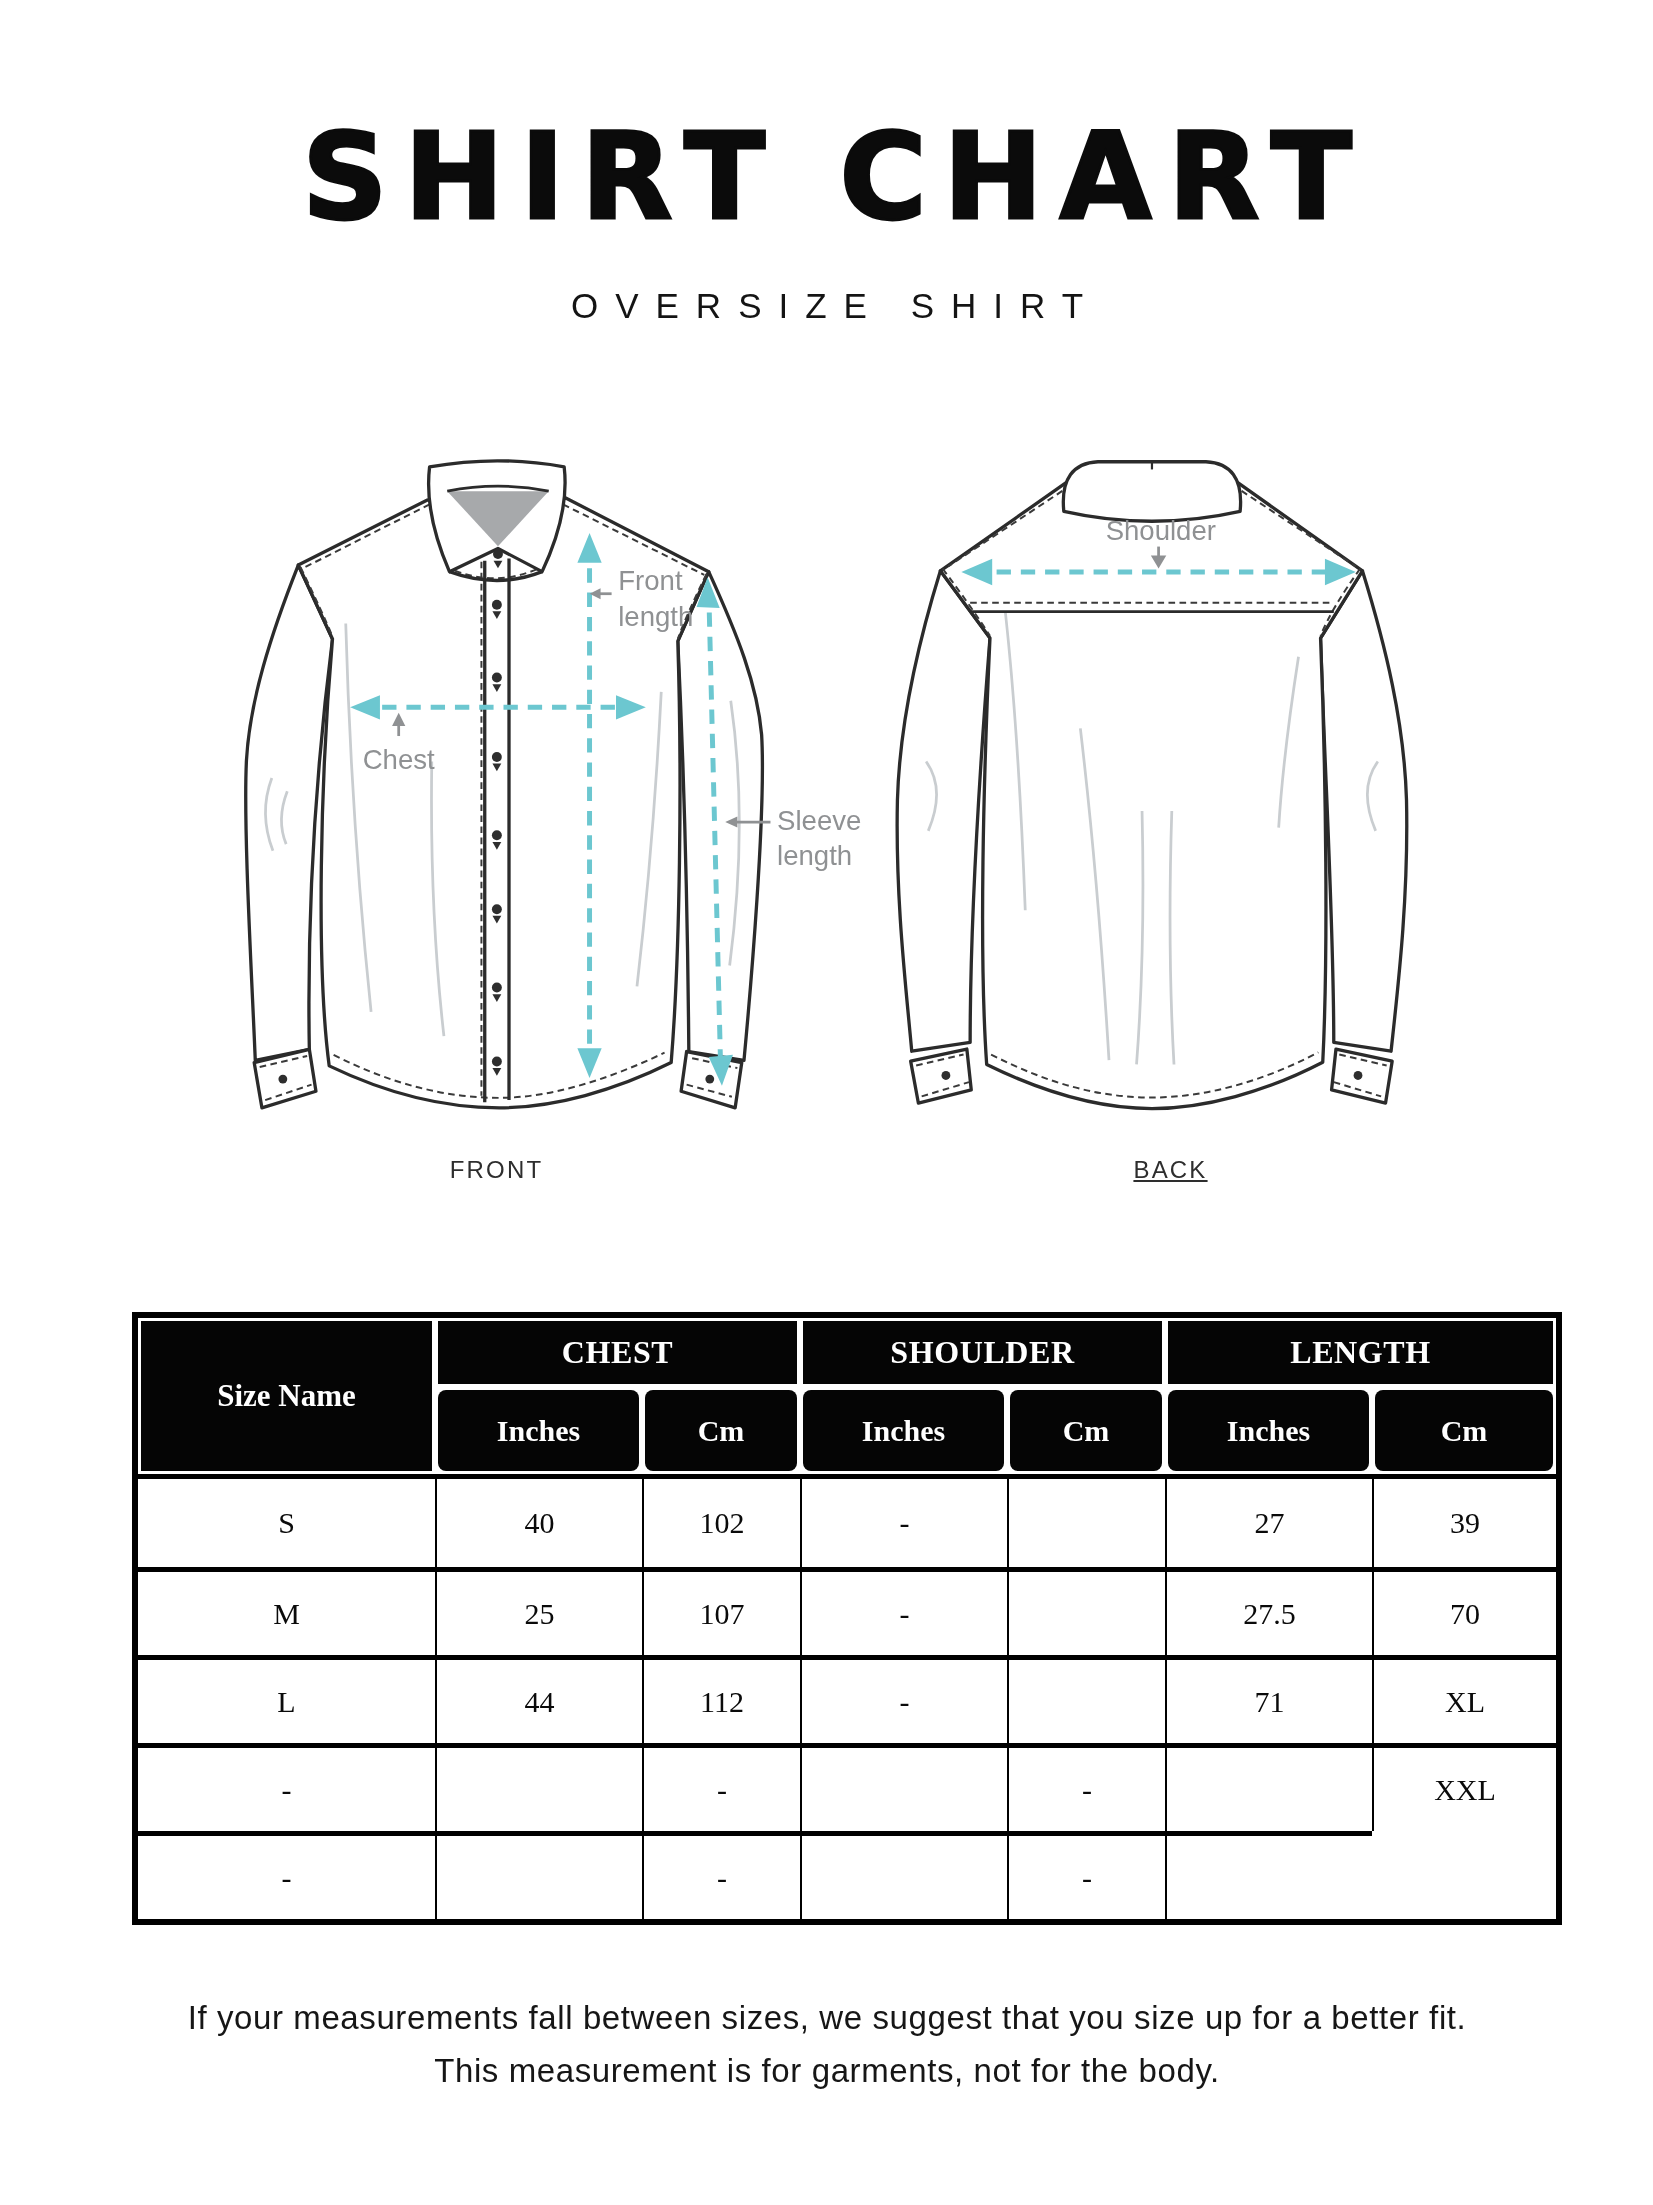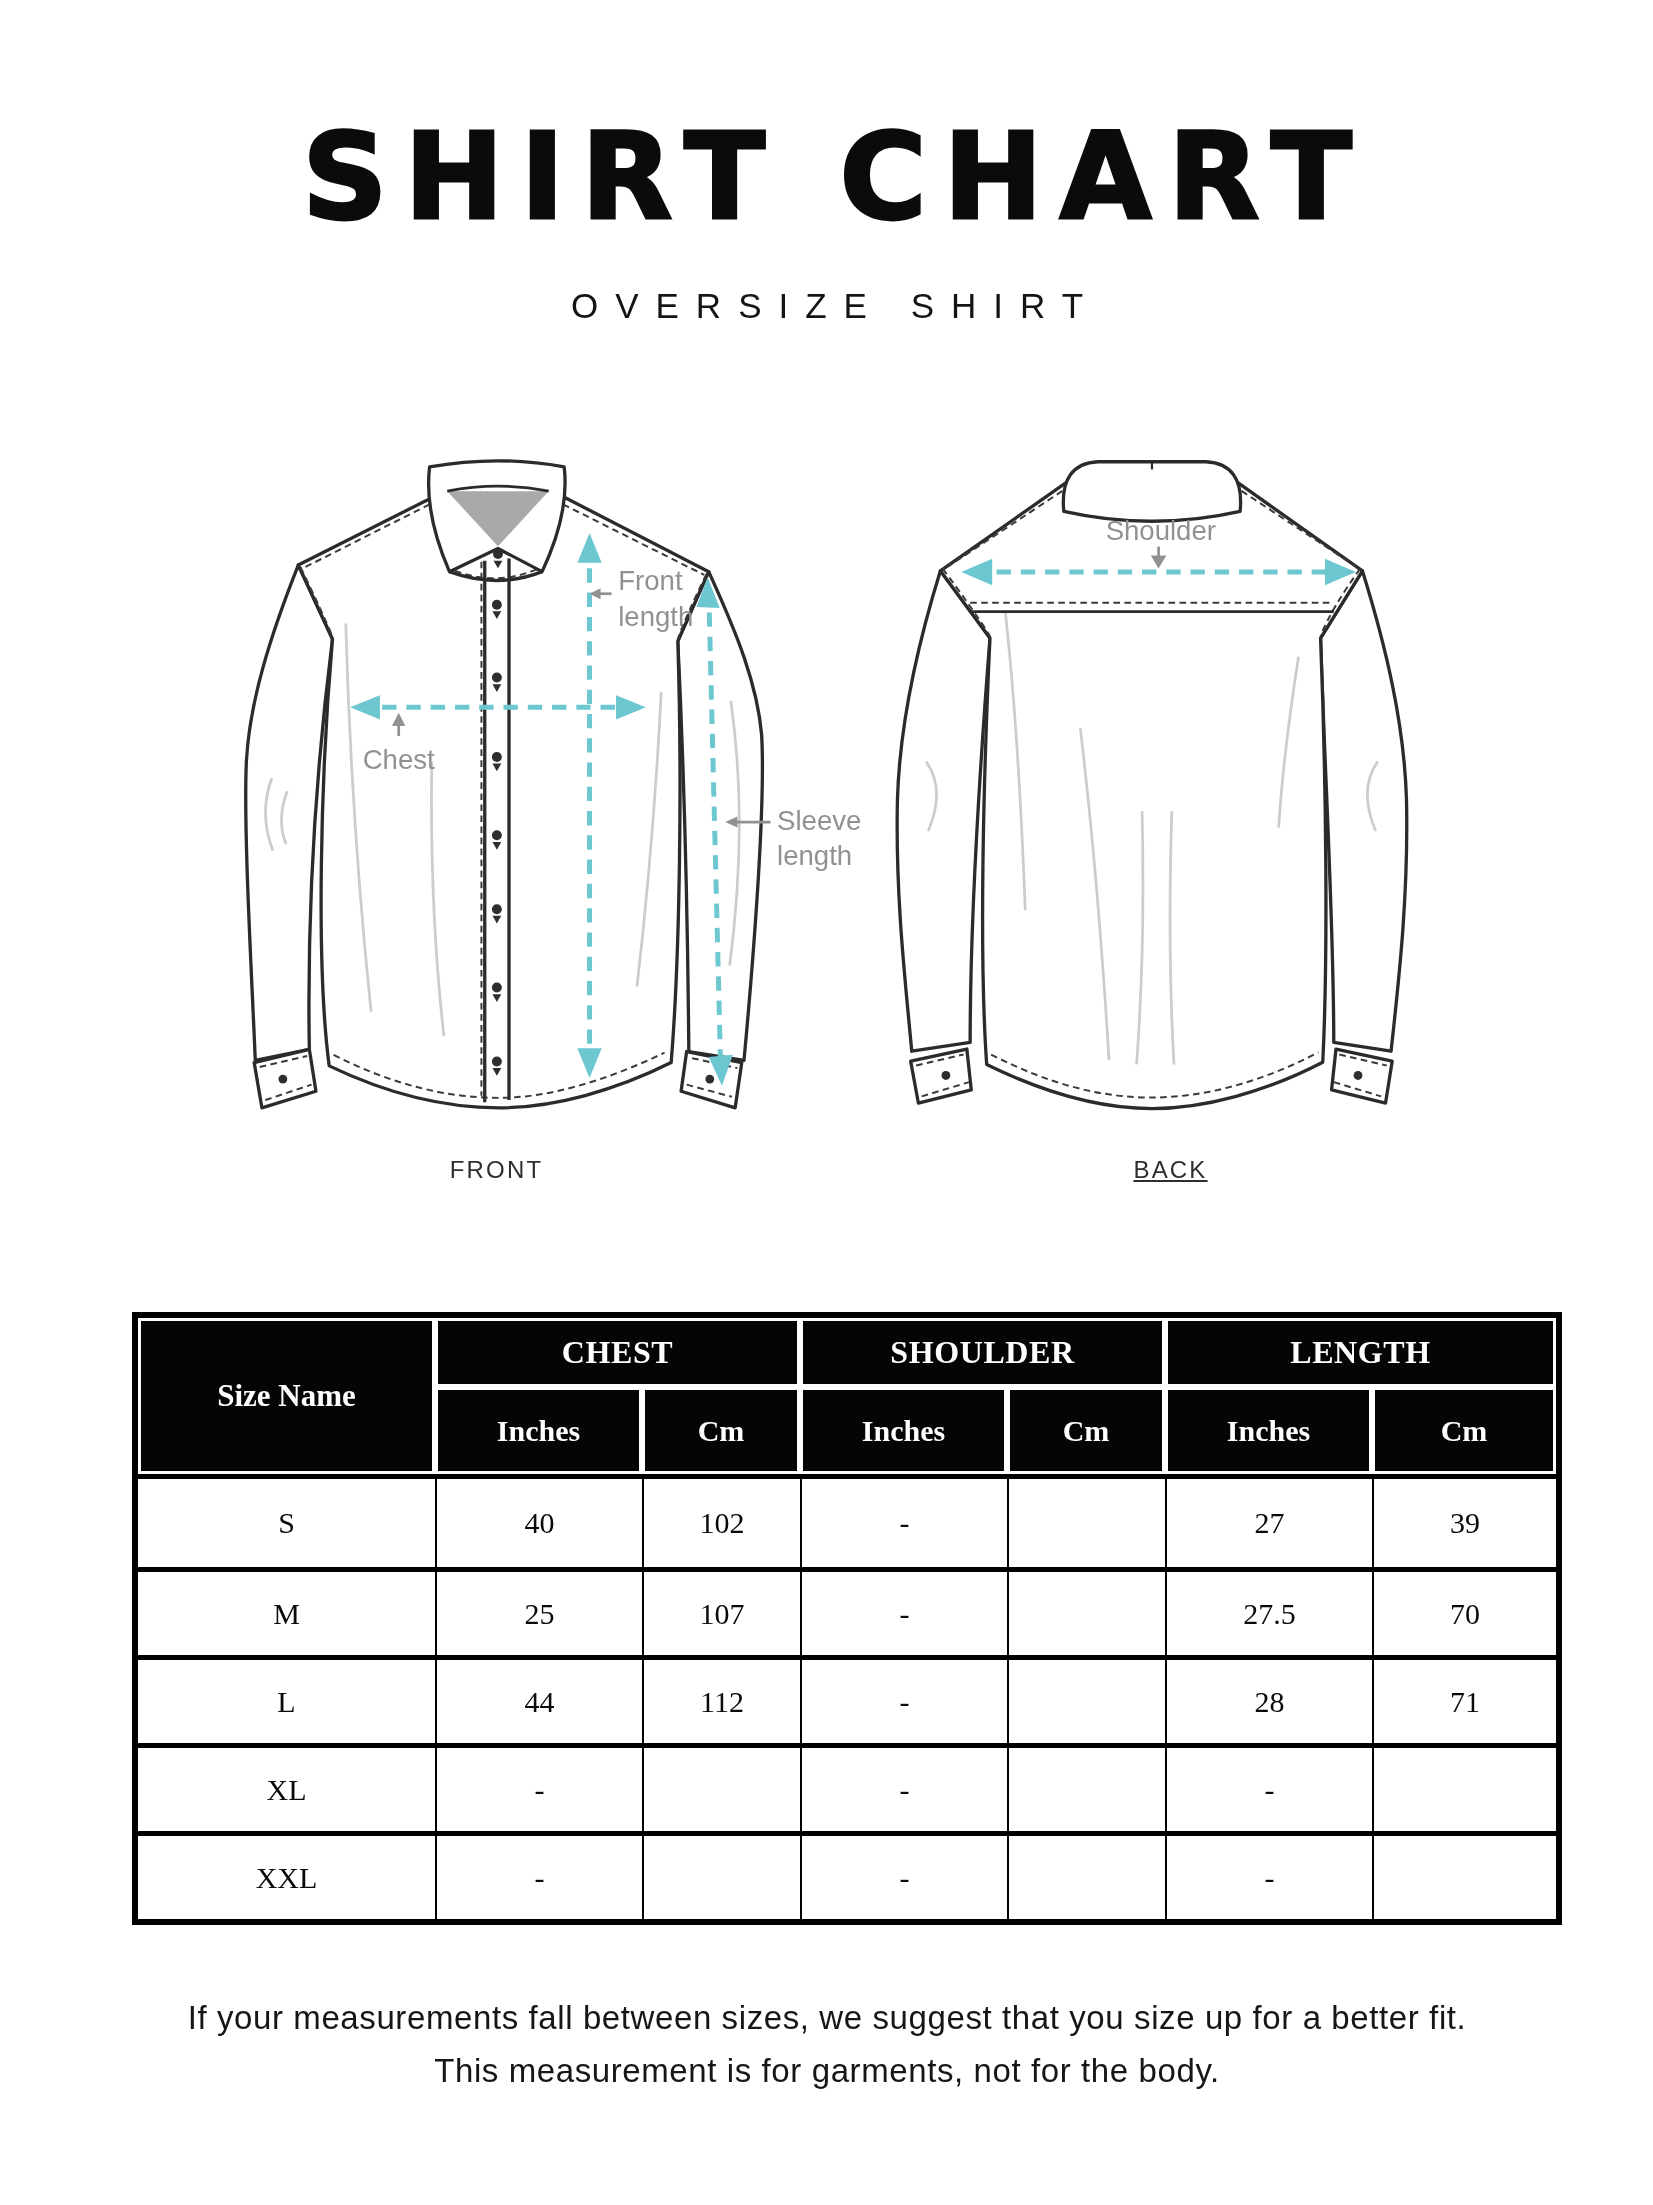--- a/index.html
+++ b/index.html
@@ -24,21 +24,21 @@
   #front-label{left:386px;}
   #back-label{left:1060px;text-decoration:underline;}
 
   .size-table{position:absolute;left:132px;top:1312px;width:1418px;border:6.6px solid #000;background:#fff;}
   .thead{display:grid;grid-template-columns:297px 207px 158px 207px 158px 207px 184px;
          grid-template-rows:69px 87px;background:#fff;}
   .hcell{background:#050505;color:#fff;display:flex;align-items:center;justify-content:center;
          font-family:"Liberation Serif",serif;font-weight:bold;margin:2.8px;}
   .hcorner{grid-row:1/3;grid-column:1;font-size:31px;}
   .hgroup{font-size:32px;letter-spacing:0.6px;}
-  .hunit{font-size:30px;}
+  .hunit{font-size:30px;border-radius:8px;}
   .g1{grid-column:2/4;} .g2{grid-column:4/6;} .g3{grid-column:6/8;}
   .tbody{display:grid;grid-template-columns:297px 207px 158px 207px 158px 207px 184px;
          grid-auto-rows:88px;border-top:5.5px solid #000;}
   .tcell{display:flex;align-items:center;justify-content:center;
          font-family:"Liberation Serif",serif;font-size:30px;color:#0a0a0a;
          border-left:2.8px solid #000;border-top:5px solid #000;background:#fff;}
   .tbody > div:nth-child(-n+7){border-top:none;}
   .tbody > div:nth-child(7n+1){border-left:none;}
 
   .footer{position:absolute;top:1991px;left:0;width:1654px;text-align:center;color:#161616;}
@@ -244,21 +244,20 @@
       <div class="tcell">-</div>
       <div class="tcell"></div>
       <div class="tcell">27.5</div>
       <div class="tcell">70</div>
 
       <div class="tcell">L</div>
       <div class="tcell">44</div>
       <div class="tcell">112</div>
       <div class="tcell">-</div>
       <div class="tcell"></div>
-      <div class="tcell">28</div>
       <div class="tcell">71</div>
 
       <div class="tcell">XL</div>
       <div class="tcell">-</div>
       <div class="tcell"></div>
       <div class="tcell">-</div>
       <div class="tcell"></div>
       <div class="tcell">-</div>
       <div class="tcell"></div>
 

